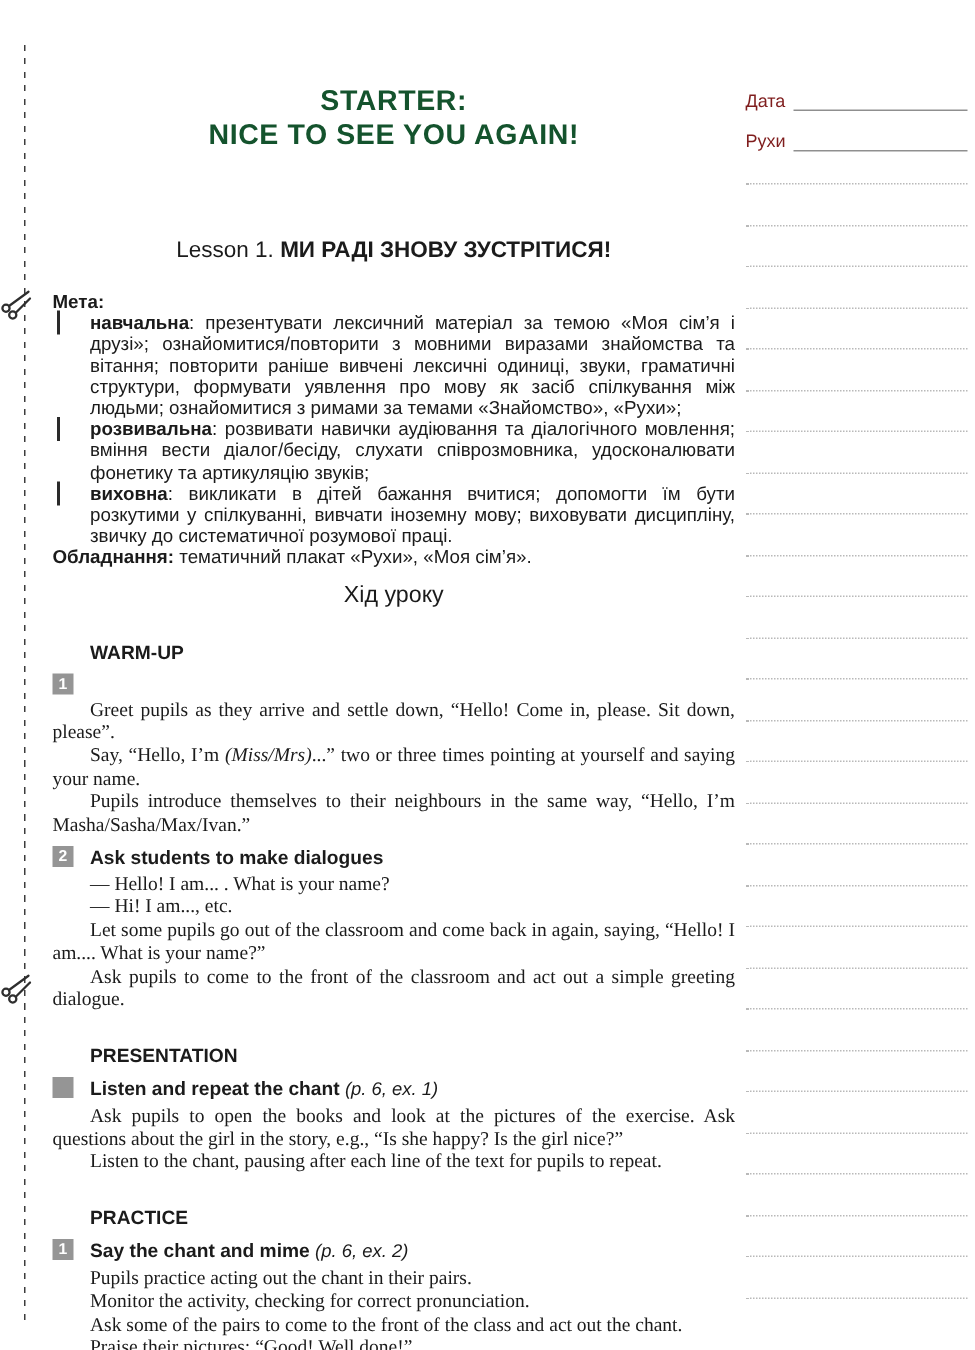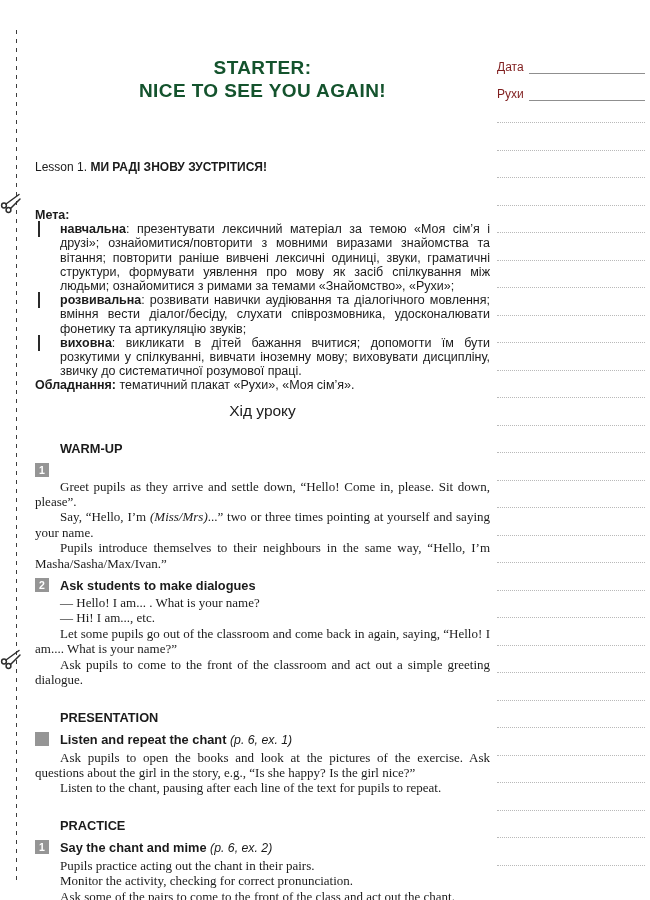--- a/index.html
+++ b/index.html
@@ -10,24 +10,24 @@
   
   .cut-line{position:absolute;left:16px;top:30px;width:1px;height:852px;
     background:repeating-linear-gradient(to bottom,#3c3c3c 0 4px,transparent 4px 9px);}
   .scissors{position:absolute;left:0;}
   #sc1{top:192px;} #sc2{top:648px;}
 
   
   .main{position:absolute;left:35px;top:0;width:455px;}
   .page-title{margin-top:56px;text-align:center;font-weight:700;font-size:19px;
     line-height:23px;letter-spacing:.4px;color:#14532d;}
-  .lesson-heading{margin-top:56px;font-size:12px;line-height:18px;}
+  .lesson-heading{margin-top:56px;text-align:center;font-size:15px;line-height:18px;}
   .lesson-title{font-weight:700;}
 
-  .meta{margin-top:32px;font-size:12.5px;line-height:14.2px;}
+  .meta{margin-top:18px;font-size:12.5px;line-height:14.2px;}
   .meta-label{font-weight:700;}
   .meta-item{display:flex;}
   .bullet-col{width:25px;flex:none;}
   .bullet-box{width:6.5px;height:6.5px;border:1.2px solid #2a2a2a;margin:3.5px 0 0 3px;}
   .meta-text{flex:1;text-align:justify;}
   .meta-term{font-weight:700;}
   .equipment{font-size:12.5px;line-height:14.2px;text-align:justify;}
   .equip-label{font-weight:700;}
 
   .course-heading{margin-top:9px;text-align:center;font-size:15.5px;line-height:17px;}

